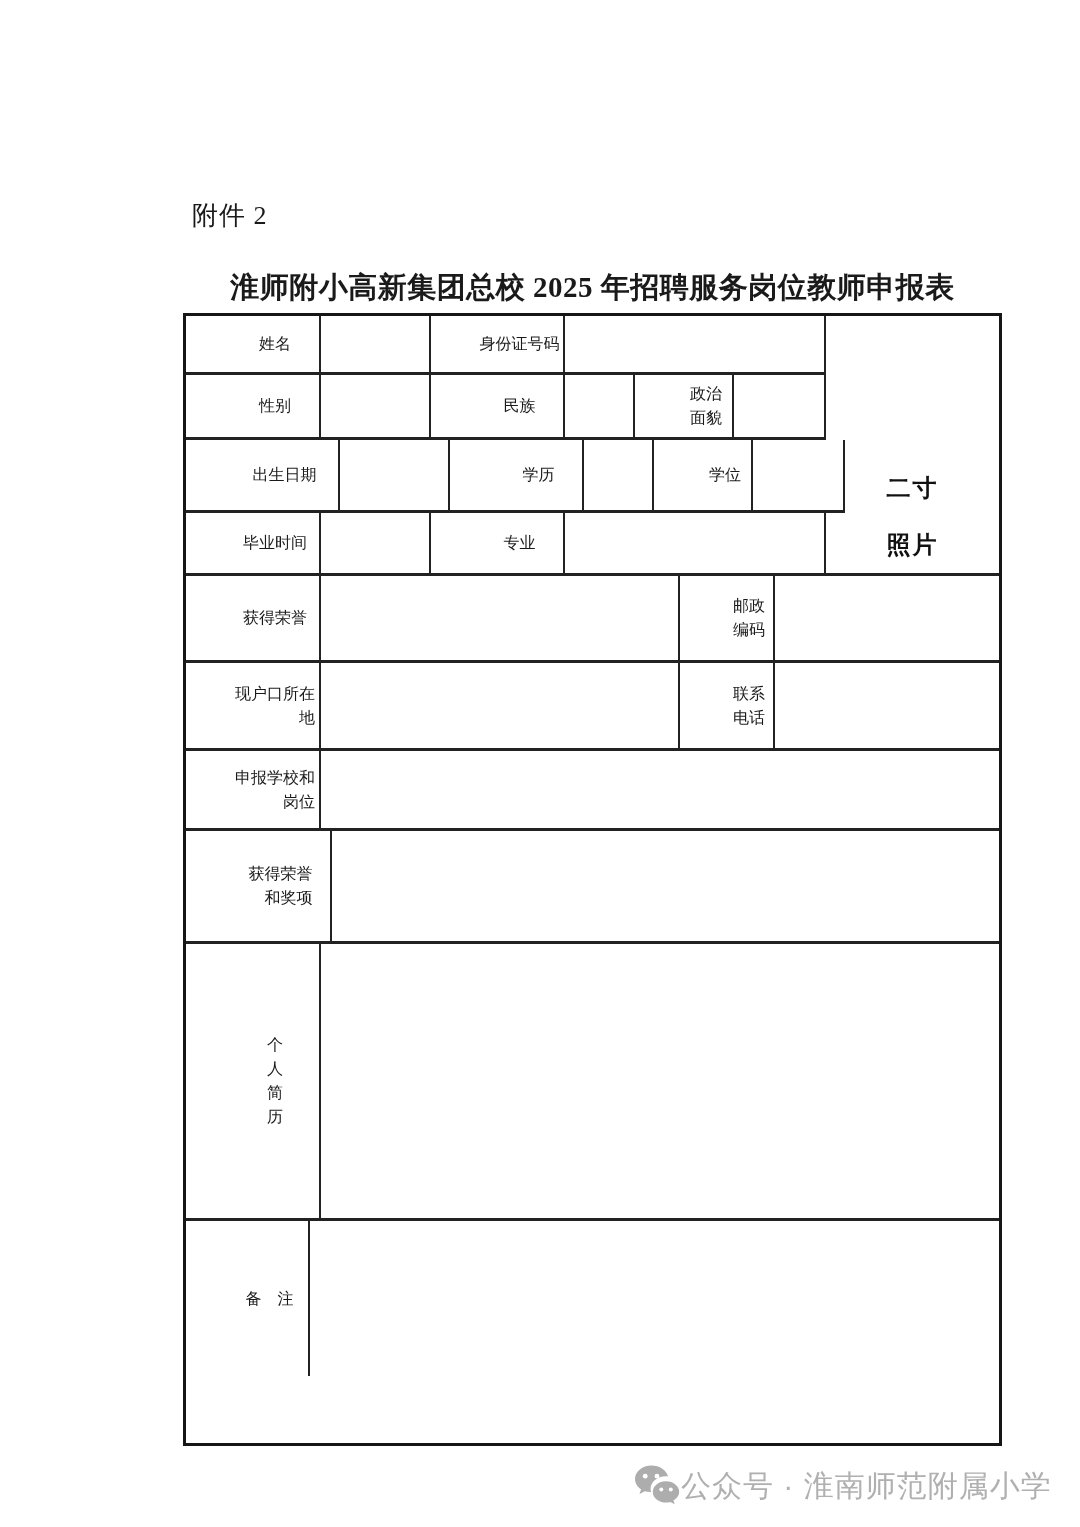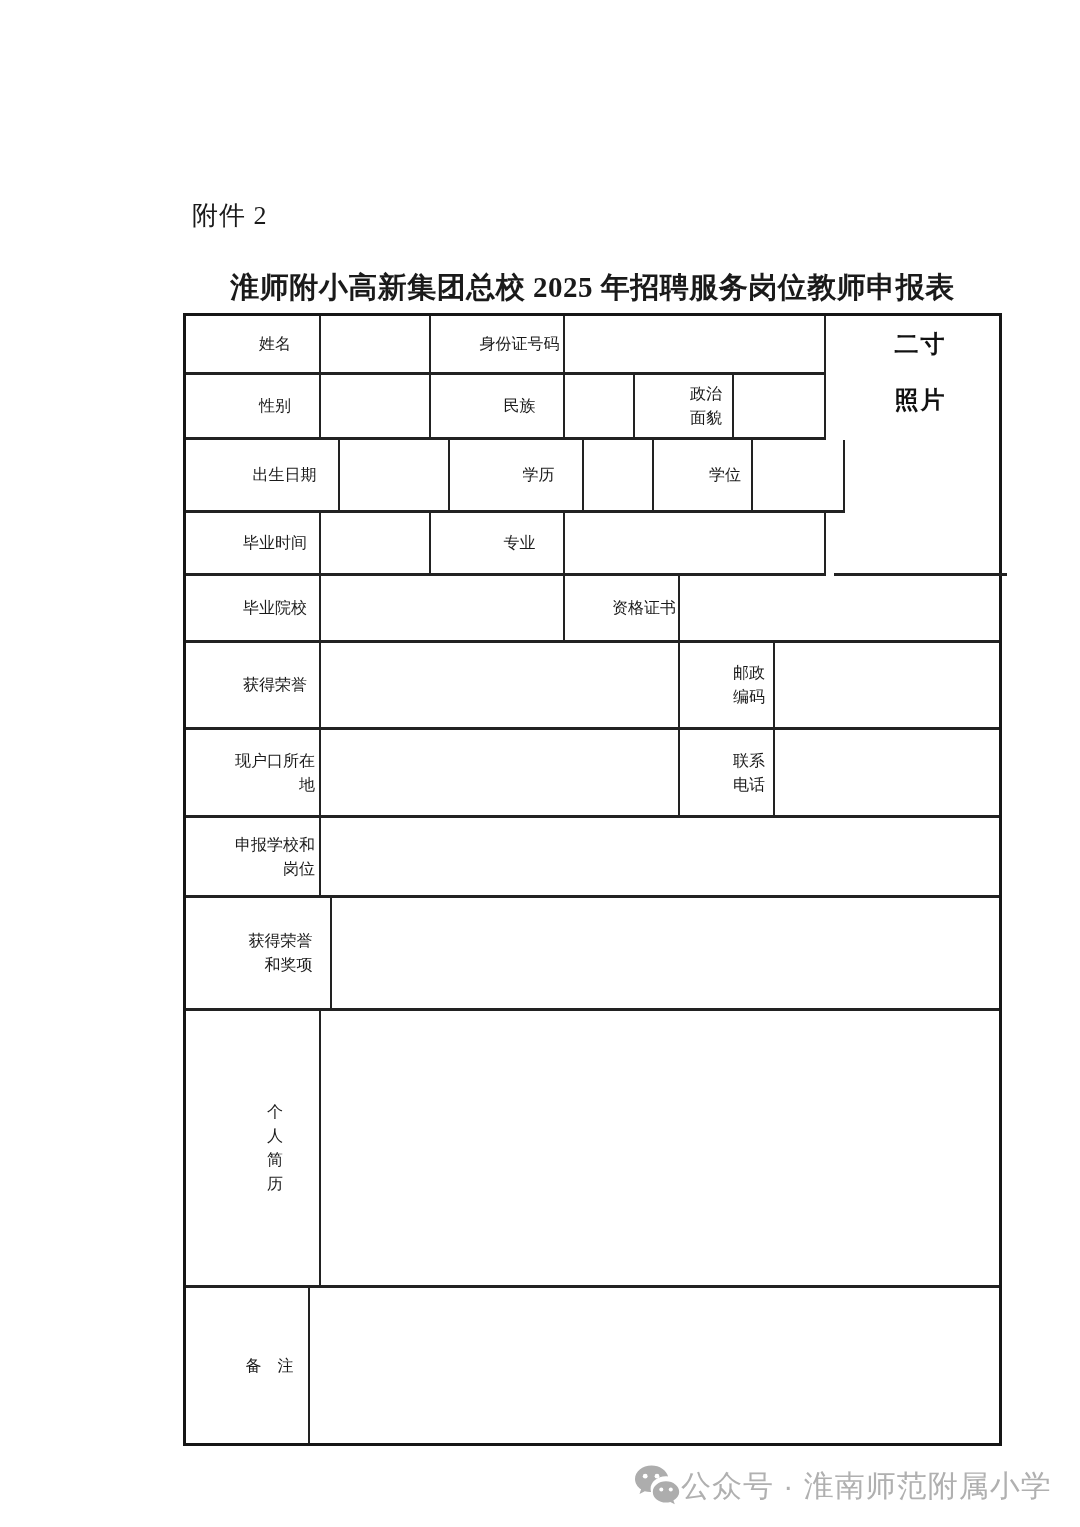--- a/index.html
+++ b/index.html
@@ -33,23 +33,22 @@
     font-size: 16px; line-height: 1.5;
     white-space: pre-line;
     height: 100%;
     padding-left: 45px;
   }
   .c.last { border-right: none; }
   .trow.bottom .c { border-bottom: none; }
   .photo-cell {
     position: absolute; left: 640px; top: 0; width: 173px; height: 260px;
     border-bottom: 3px solid #222222;
-    display: flex; align-items: flex-start; justify-content: center;
+    display: flex; align-items: flex-end; justify-content: center;
     text-align: center;
-    margin-left: 8px;
   }
   .photo-text {
     font-family: "Liberation Sans", sans-serif;
     font-weight: 600; font-size: 24px; line-height: 2.35;
     letter-spacing: 2px; white-space: pre-line; color: #111111;
   }
   .resume-label { line-height: 1.5; }
   .footer {
     position: absolute; left: 633px; top: 1459px; height: 54px;
     display: flex; align-items: center; 
@@ -101,26 +100,20 @@
     <div class="c" style="width:110px"></div>
     <div class="c" style="width:134px">专业</div>
     <div class="c" style="width:261px"></div>
   </div>
 
   <div class="photo-cell">
     <div class="photo-text">二寸
 照片</div>
   </div>
 
-  <div class="trow" style="height:67px">
-    <div class="c" style="width:135px">毕业院校</div>
-    <div class="c" style="width:244px"></div>
-    <div class="c" style="width:115px">资格证书</div>
-    <div class="c last" style="width:319px"></div>
-  </div>
 
   <div class="trow" style="height:87px">
     <div class="c" style="width:135px">获得荣誉</div>
     <div class="c" style="width:359px"></div>
     <div class="c" style="width:95px">邮政
 编码</div>
     <div class="c last" style="width:224px"></div>
   </div>
 
   <div class="trow" style="height:88px">

